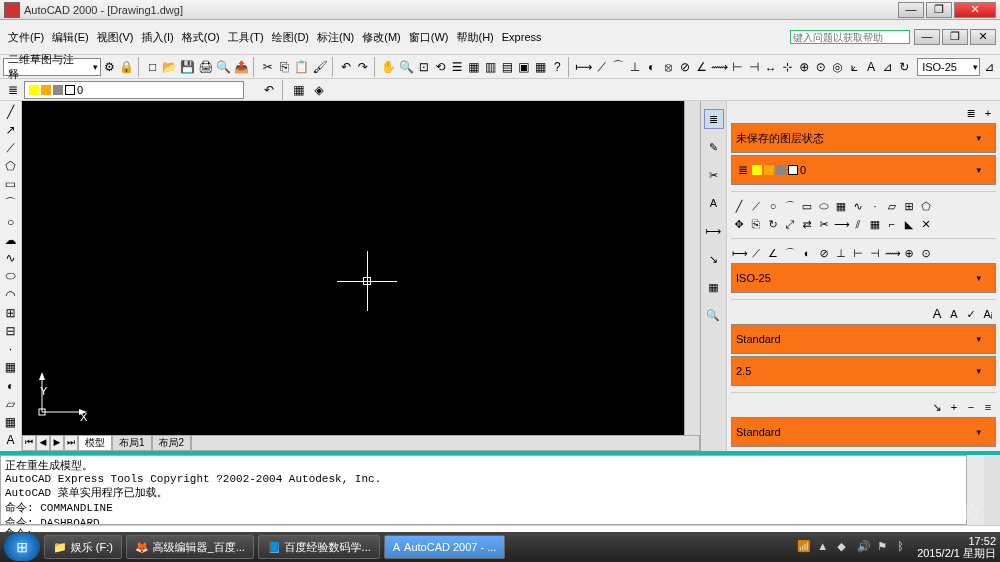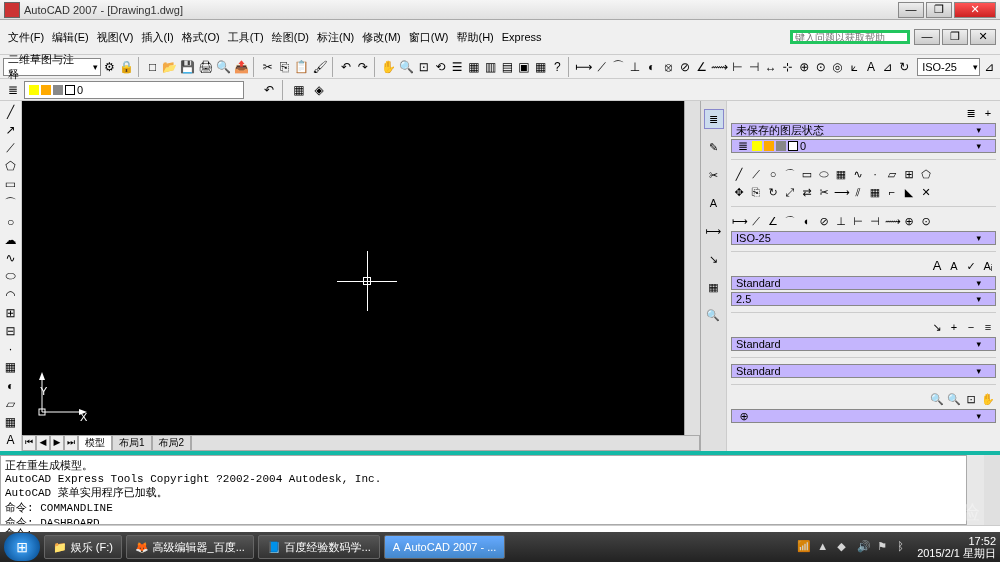--- a/index.html
+++ b/index.html
@@ -9,21 +9,21 @@
 .titlebar { height: 20px; background: linear-gradient(#f5f5f5,#e0e0e0); display: flex; align-items: center; padding: 0 4px; border-bottom: 1px solid #aaa; }
 .titlebar .app-icon { width: 16px; height: 16px; background: #c33; border: 1px solid #666; margin-right: 4px; }
 .titlebar .title { flex: 1; color: #333; }
 .win-btns { display: flex; }
 .win-btn { width: 26px; height: 16px; margin-left: 2px; background: linear-gradient(#eee,#ccc); border: 1px solid #888; text-align: center; line-height: 12px; }
 .win-btn.close { background: linear-gradient(#f55,#c22); color: #fff; width: 42px; }
 
 
 .menubar { height: 18px; background: #f0f0f0; display: flex; align-items: center; padding: 17px 4px; border-bottom: 1px solid #ccc; }
 .menu-item { padding: 0 4px; cursor: pointer; }
-.help-search { margin-left: auto; width: 120px; height: 14px; border: 3px solid #22c55e; background: #fff; font-size: 10px; padding: 0 2px; color: #888; }
+.help-search { margin-left: auto; width: 120px; height: 14px; border: 1px solid #22c55e; background: #fff; font-size: 10px; padding: 0 2px; color: #888; }
 
 
 .toolbar-row { height: 24px; background: #f0f0f0; display: flex; align-items: center; padding: 0 3px; border-bottom: 1px solid #ccc; gap: 1px; }
 .tb-sep { width: 4px; height: 20px; border-left: 1px solid #aaa; margin: 0 2px; }
 .tb-btn { width: 18px; height: 18px; border: 1px solid transparent; display: inline-flex; align-items: center; justify-content: center; cursor: pointer; font-size: 12px; }
 .tb-dropdown { height: 18px; border: 1px solid #888; background: #fff; padding: 0 18px 0 4px; position: relative; display: inline-flex; align-items: center; }
 .tb-dropdown::after { content: "▾"; position: absolute; right: 2px; font-size: 9px; }
 
 
 .layer-row { height: 22px; background: #f0f0f0; display: flex; align-items: center; padding: 0 4px; border-bottom: 1px solid #ccc; gap: 2px; }
@@ -50,21 +50,21 @@
 .tab.inactive { background: #ddd; }
 .scroll-h { flex: 1; background: #e0e0e0; border: 1px solid #aaa; }
 
 
 .right-panel { width: 300px; background: #eee; border-left: 1px solid #aaa; display: flex; }
 .rp-tabs { width: 26px; background: #e0e0e0; display: flex; flex-direction: column; align-items: center; gap: 8px; padding-top: 8px; border-right: 1px solid #ccc; }
 .rp-tab { width: 20px; height: 20px; border: 1px solid transparent; text-align: center; line-height: 18px; cursor: pointer; }
 .rp-tab.sel { background: #cde; border: 1px solid #88c; }
 .rp-content { flex: 1; padding: 4px; overflow: hidden; }
 .rp-section { margin-bottom: 6px; border-bottom: 1px solid #ccc; padding-bottom: 4px; }
-.rp-dropdown { width: 100%; height: 14px; border: 1px solid #888; background: #c4b5fd; display: flex; align-items: center; padding: 0 4px; margin-bottom: 2px; position: relative; }
+.rp-dropdown { width: 100%; height: 30px; border: 1px solid #888; background: #f97316; display: flex; align-items: center; padding: 0 4px; margin-bottom: 2px; position: relative; }
 .rp-dropdown::after { content: "▾"; position: absolute; right: 14px; font-size: 9px; }
 .rp-icons { display: flex; gap: 1px; justify-content: flex-end; margin-bottom: 2px; flex-wrap: wrap; }
 .rp-icon { width: 16px; height: 16px; border: 1px solid transparent; text-align: center; line-height: 14px; font-size: 11px; cursor: pointer; }
 .rp-toolrow { display: flex; gap: 1px; flex-wrap: wrap; margin-bottom: 2px; }
 
 
 .cmd-area { height: 74px; border-top: 4px solid #14b8a6; display: flex; gap: 17px; }
 .cmd-text { flex: 1; background: #fff; font-family: "Courier New", monospace; font-size: 11px; padding: 2px 4px; white-space: pre-line; border: 1px solid #aaa; overflow: hidden; }
 .cmd-scroll { width: 16px; background: #e0e0e0; }
 .cmd-input-row { height: 18px; display: flex; background: #fff; border-top: 1px solid #ccc; }
@@ -90,21 +90,21 @@
 .watermark-sub { position: absolute; right: 20px; bottom: 26px; color: rgba(255,255,255,0.3); font-size: 9px; }
 
 
 .sw { width: 10px; height: 10px; display: inline-block; }
 </style>
 </head>
 <body>
 
 <div class="titlebar">
   <div class="app-icon"></div>
-  <div class="title">AutoCAD 2007 - [Drawing1.dwg]</div>
+  <div class="title">AutoCAD 2000 - [Drawing1.dwg]</div>
   <div class="win-btns">
     <div class="win-btn">—</div>
     <div class="win-btn">❐</div>
     <div class="win-btn close">✕</div>
   </div>
 </div>
 
 <div class="menubar">
   <span class="menu-item">文件(F)</span>
   <span class="menu-item">编辑(E)</span>

